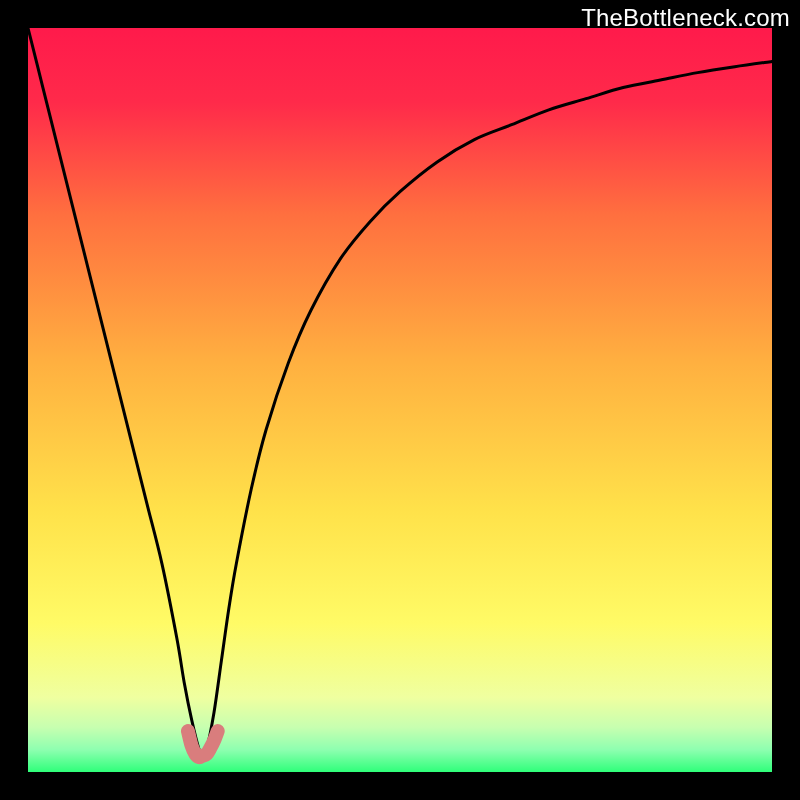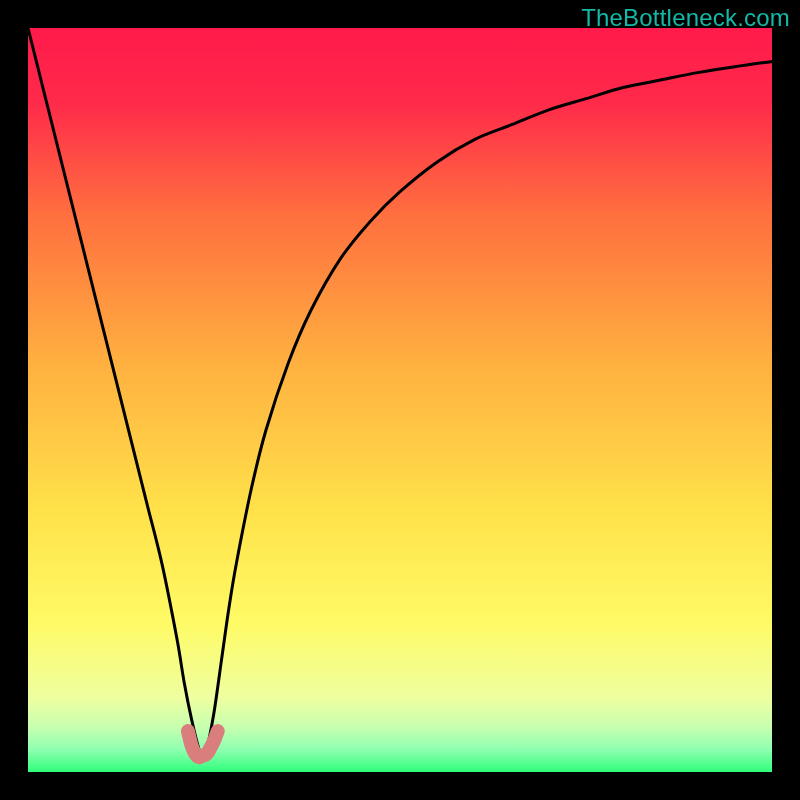--- a/index.html
+++ b/index.html
@@ -32,21 +32,21 @@
     left: 0;
     top: 0;
     width: 744px;
     height: 744px;
     overflow: visible;
   }
   .watermark {
     position: absolute;
     top: 4px;
     right: 10px;
-    color: #14b8a6;
+    color: #ffffff;
     font-size: 24px;
     letter-spacing: 0.2px;
     font-weight: 400;
   }
 </style>
 </head>
 <body>
 
 <div class="watermark">TheBottleneck.com</div>
 

